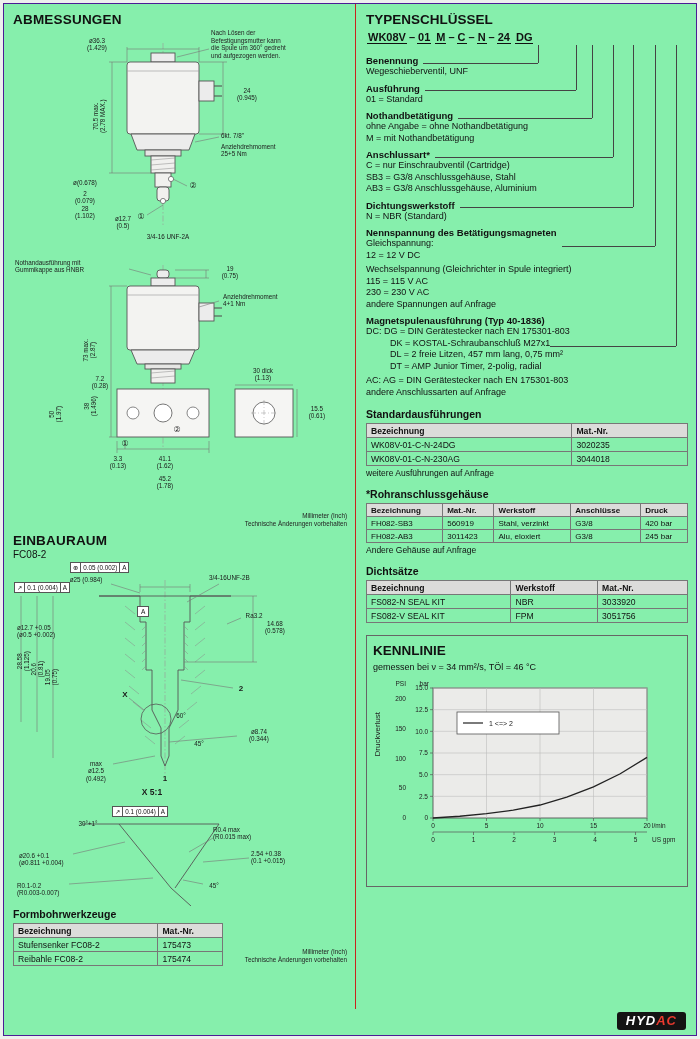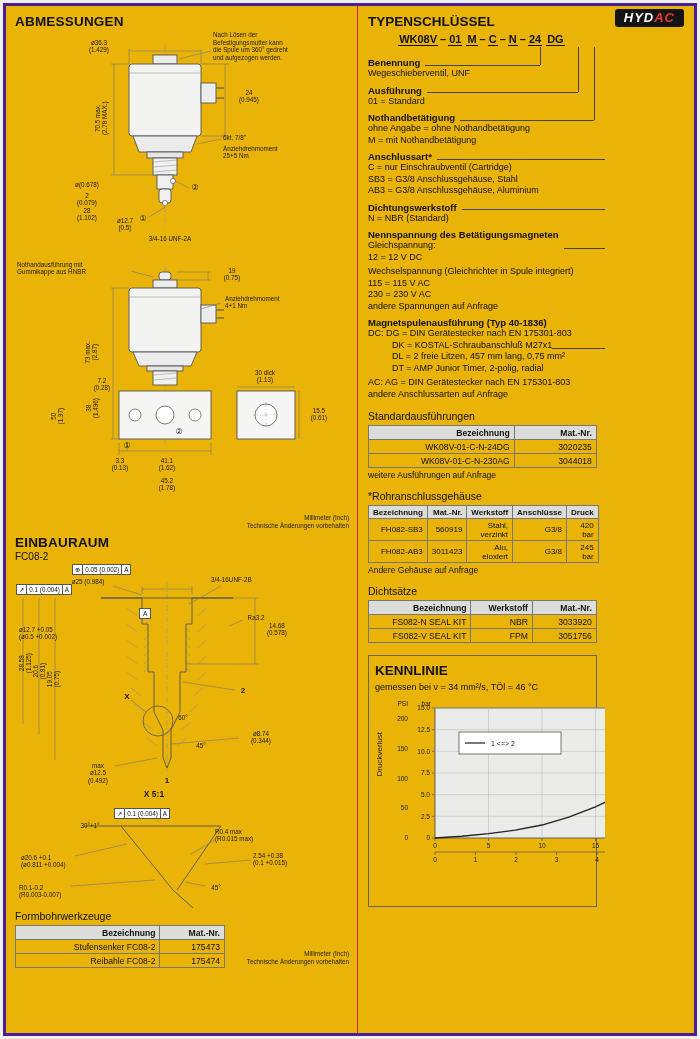--- a/index.html
+++ b/index.html
@@ -1,44 +1,44 @@
 <!DOCTYPE html>
 <html><head>
 <meta charset="utf-8">
 <style>
   *{margin:0;padding:0;box-sizing:border-box}
   html,body{width:700px;height:1039px}
   body{background:#eef0ee;font-family:"Liberation Sans",sans-serif;color:#111;position:relative}
-  .page{position:absolute;inset:3px;border:3px solid #4c1d95;background:#eab308;display:flex;overflow:hidden}
+  .page{position:absolute;inset:3px;border:1px solid #4c1d95;background:#86efac;display:flex;flex-direction:column;overflow:hidden}
   .cols{flex:1;display:flex;overflow:hidden}
   .col-l{width:352px;padding:8px 6px 2px 9px;border-right:1px solid #c8231e;overflow:hidden}
   .col-r{flex:1;padding:8px 8px 2px 10px;overflow:hidden}
   .h1{font-size:13.5px;font-weight:700;letter-spacing:.2px}
-  .subhead{font-size:10.5px;font-weight:400;margin-top:10px}
+  .subhead{font-size:10.5px;font-weight:700;margin-top:10px}
   .sub2{font-size:10px;margin-top:1px}
   .draw{position:relative;margin-top:2px}
   .tech line,.tech path,.tech rect,.tech circle,.tech polyline{shape-rendering:geometricPrecision}
   .dim{position:absolute;font-size:6.3px;line-height:1.15;white-space:pre-line;text-align:center;color:#1a1a1a}
   .dim.lft{text-align:left}
   .rot{transform:rotate(-90deg);transform-origin:center center}
   .b{font-weight:700;font-size:8px}
   .b2{font-weight:700;font-size:8.5px}
   .circ{font-size:8px}
   .note-sm{font-size:6.3px;line-height:1.2;white-space:pre-line;color:#222}
   .foot-note{font-size:6.3px;line-height:1.2;white-space:pre-line;text-align:right;color:#222;margin:1px 2px 3px 0}
   .fcf{position:absolute;display:flex;background:#fff;z-index:3}
   .fcf span{border:1px solid #555;font-size:6.3px;line-height:9px;padding:0 2px;margin-left:-1px}
   .datum{position:absolute;border:1px solid #555;background:#fff;font-size:6.5px;line-height:9px;padding:0 3px;z-index:3}
   .dtab{border-collapse:collapse;width:100%;margin-top:3px;font-size:8.6px}
-  .dtab th,.dtab td{border:1px solid #777;padding:1.5px 4px;text-align:right;font-weight:400}
+  .dtab th,.dtab td{border:1px solid #777;padding:1.5px 4px;text-align:left;font-weight:400}
   .dtab th{background:#dcdcda;font-weight:700}
   .tiny-note{font-size:8.5px;margin-top:2px}
   .ts{position:relative;font-size:9px}
   .ts-title{font-size:13.5px;font-weight:700;margin-bottom:4px}
-  .ts-code{text-align:center;font-weight:700;font-size:11px;margin:2px 2px 12px 0}
+  .ts-code{text-align:left;font-weight:700;font-size:11px;margin:2px 2px 12px 0}
   .ts-token{border-bottom:1.3px solid #111;padding:0 1px;margin:0 1px}
   .ts-sep{margin:0 1px}
   .ts-section{margin-bottom:5px}
   .ts-head{position:relative;font-weight:700;font-size:9.5px;margin-top:4px}
   .ts-line{font-size:9px;line-height:11.5px}
   .ts-line.ind{padding-left:24px}
   .u{}
   .conn{position:absolute;background:#444;z-index:1}
   .kenn{border:1px solid #666;margin-top:12px;padding:7px 6px 4px;position:relative}
   .kenn-title{font-size:13.5px;font-weight:700}

